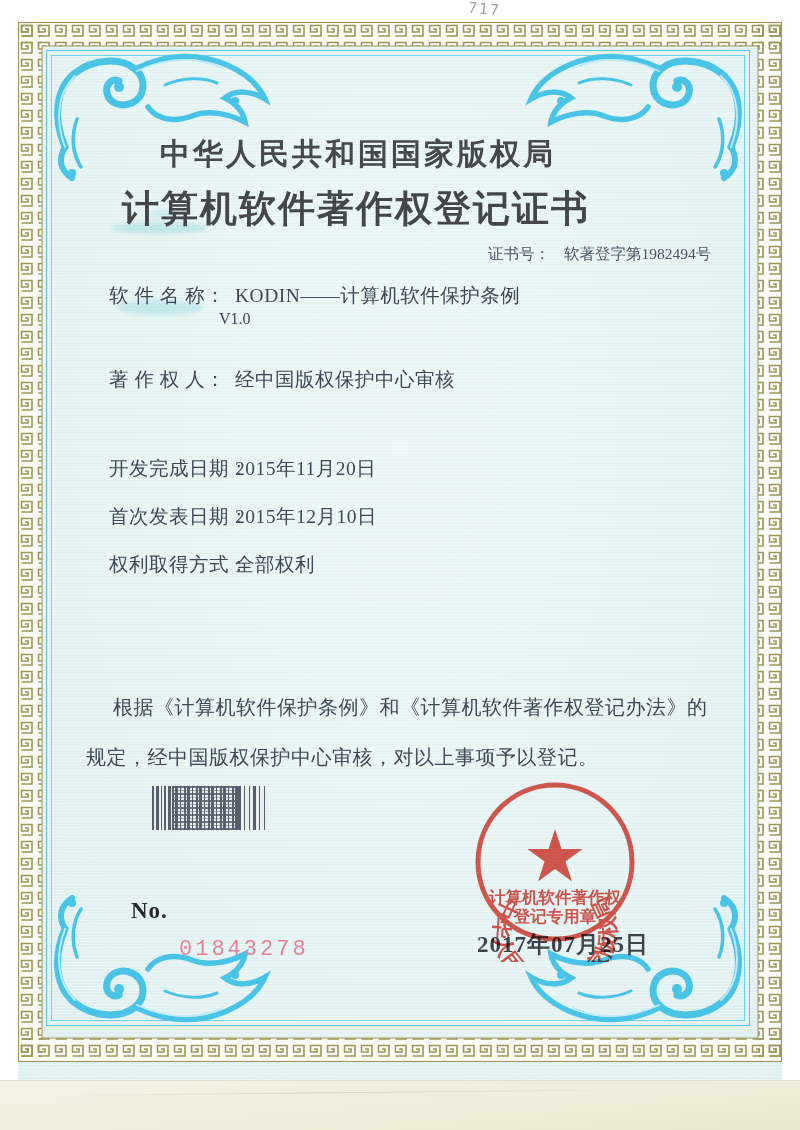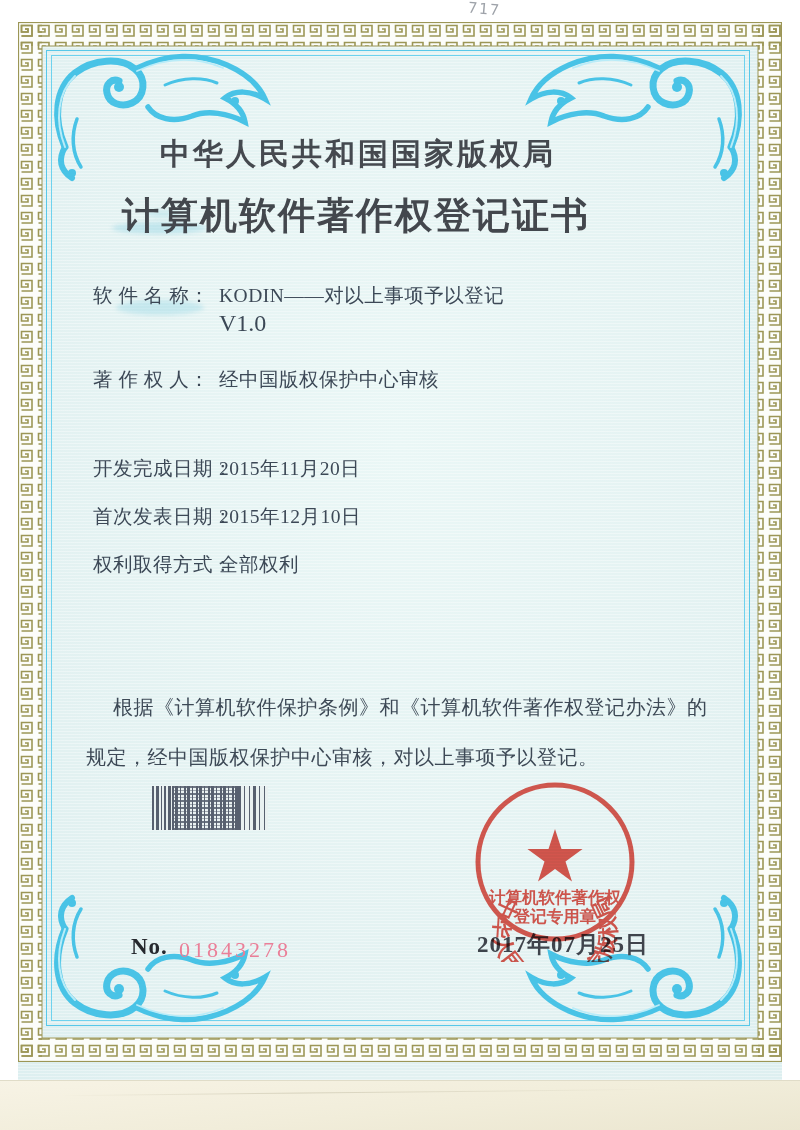--- a/index.html
+++ b/index.html
@@ -52,50 +52,50 @@
     font-family:"DejaVu Sans Mono",monospace;font-size:15px;transform:rotate(5deg);
     letter-spacing:2px;
   }
   
   .t{position:absolute;white-space:nowrap;color:#3d4754;}
   .authority{
     left:0;top:134px;width:716px;text-align:center;
     font-size:30px;font-weight:bold;color:#45494f;letter-spacing:3px;
   }
   .cert-title{
-    left:0;top:191px;width:712px;text-align:center;
+    left:0;top:184px;width:712px;text-align:center;
     font-size:37px;font-weight:bold;color:#43474d;letter-spacing:2px;
   }
   .certno{left:488px;top:244px;font-size:15.5px;color:#4b5565;}
   .certno .lbl{margin-right:14px;}
   .field{font-size:19.5px;letter-spacing:.5px;color:#3c4856;}
-  .field .flabel{display:inline-block;width:126px;}
-  .f1{left:93px;top:282px;}  .f1b{left:219px;top:310px;font-size:24px;color:#3c4856;}
+  .field .flabel{display:inline-block;width:126px;margin-left:16px;}
+  .f1{left:93px;top:282px;}  .f1b{left:219px;top:310px;font-size:16px;color:#3c4856;}
   .f2{left:93px;top:366px;}
   .f3{left:93px;top:455px;}
   .f4{left:93px;top:503px;}
   .f5{left:93px;top:551px;}
   .f6{left:93px;top:598px;}
   .f7{left:93px;top:645px;}
   .stline{font-size:20px;color:#3d4956;letter-spacing:.5px;}
   .st1{left:113px;top:694px;}
   .st2{left:86px;top:744px;}
   
   .barcode{position:absolute;left:152px;top:786px;width:116px;height:44px;display:flex;}
   .bc-seg{height:100%;}
   .bc-l{width:20px;background:repeating-linear-gradient(90deg,#57606f 0 2px,#e9f1f1 2px 4px,#57606f 4px 7px,#e9f1f1 7px 9px,#57606f 9px 10px,#e9f1f1 10px 12px);}
   .bc-m{width:66px;background:
       repeating-linear-gradient(0deg,rgba(87,96,111,.85) 0 2px,rgba(233,241,241,0) 2px 4px,rgba(87,96,111,.5) 4px 5px,rgba(233,241,241,0) 5px 7px),
       repeating-linear-gradient(90deg,#57606f 0 2px,#e9f1f1 2px 3px,#57606f 3px 6px,#e9f1f1 6px 8px,#57606f 8px 9px,#e9f1f1 9px 12px);}
   .bc-r{width:30px;background:repeating-linear-gradient(90deg,#57606f 0 3px,#e9f1f1 3px 6px,#57606f 6px 7px,#e9f1f1 7px 11px,#57606f 11px 12px,#e9f1f1 12px 15px);}
   
-  .serial-label{left:131px;top:934px;font-size:23px;color:#26292e;font-weight:bold;letter-spacing:1px;}
+  .serial-label{left:131px;top:898px;font-size:23px;color:#26292e;font-weight:bold;letter-spacing:1px;}
   .serial-number{
     left:179px;top:937px;font-size:22px;color:#ea7f98;
-    font-family:Liberation Serif, serif;letter-spacing:3px;
+    font-family:Liberation Mono, monospace;letter-spacing:3px;
   }
   
   .seal-date{left:477px;top:929px;font-size:23px;font-weight:bold;color:#3f444c;letter-spacing:1px;}
   .seal{position:absolute;left:460px;top:772px;opacity:.9;mix-blend-mode:multiply;pointer-events:none;}
 </style>
 </head>
 <body>
 
 <div id="cert">
 
@@ -181,23 +181,26 @@
     <circle cx="27" cy="124" r="4" fill="#49c3e6"></circle>
   </svg>
 
   <div class="smudge smudge1"></div>
   <div class="smudge smudge2"></div>
   <div class="smudge smudge3"></div>
   <div class="pencil">717</div>
 
   <div class="t authority">中华人民共和国国家版权局</div>
   <div class="t cert-title">计算机软件著作权登记证书</div>
+  <div class="t certno">
+    <span class="lbl">证书号：</span><span>软著登字第1982494号</span>
+  </div>
 
   <div class="t field f1">
-    <span class="flabel">软 件 名 称：</span><span>KODIN——对以上事项予以登记</span>
+    <span class="flabel">软 件 名 称：</span><span>KODIN——计算机软件保护条例</span>
   </div>
   <div class="t f1b">V1.0</div>
   <div class="t field f2">
     <span class="flabel">著 作 权 人：</span><span>经中国版权保护中心审核</span>
   </div>
   <div class="t field f3">
     <span class="flabel">开发完成日期：</span><span>2015年11月20日</span>
   </div>
   <div class="t field f4">
     <span class="flabel">首次发表日期：</span><span>2015年12月10日</span>

